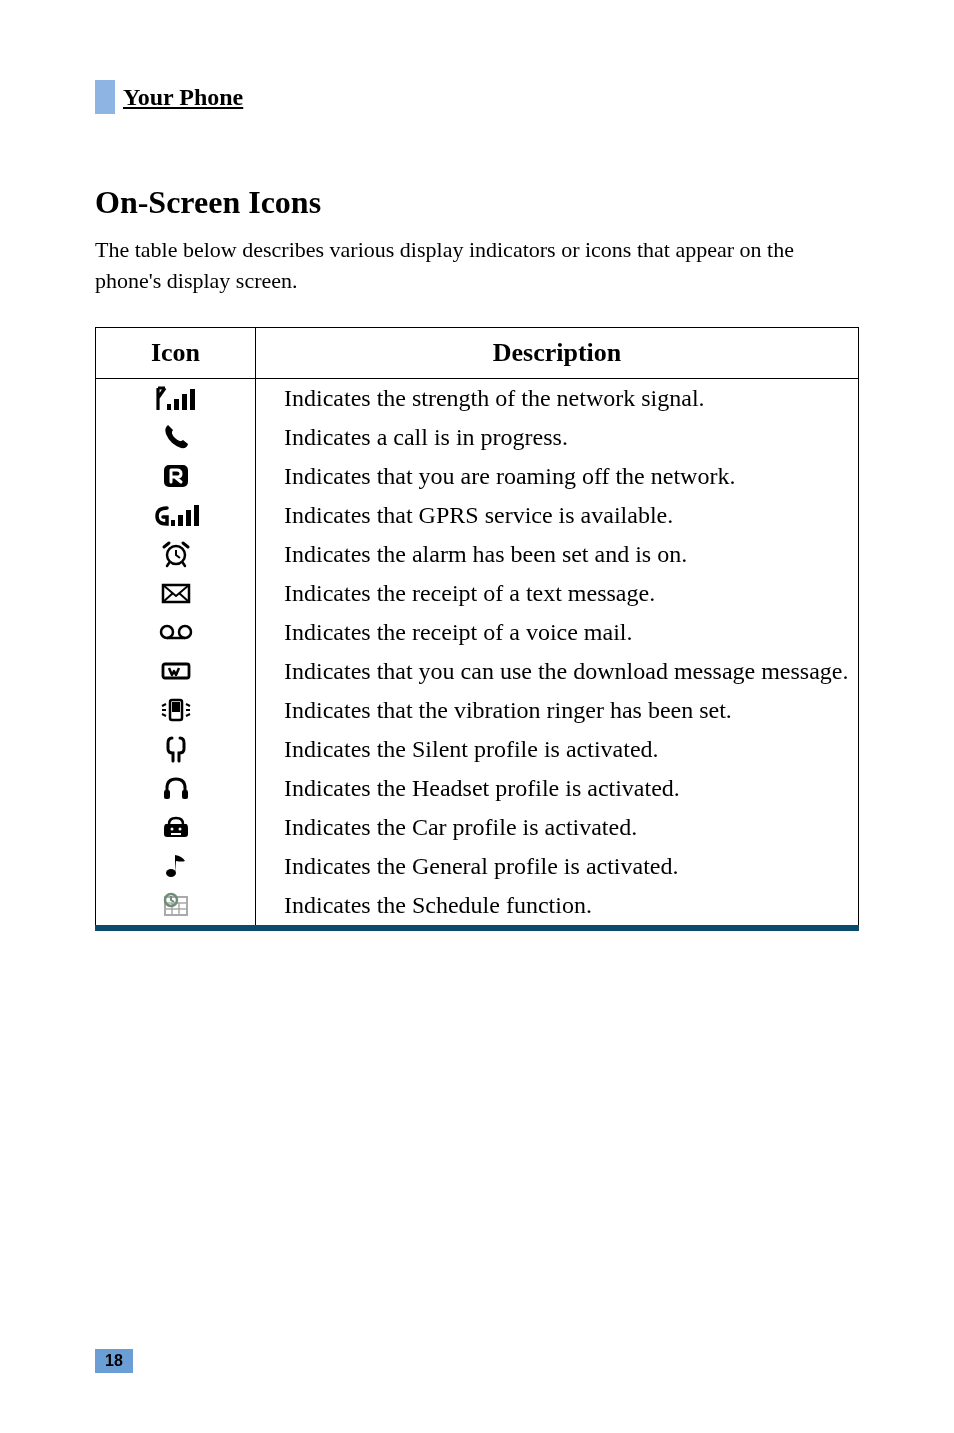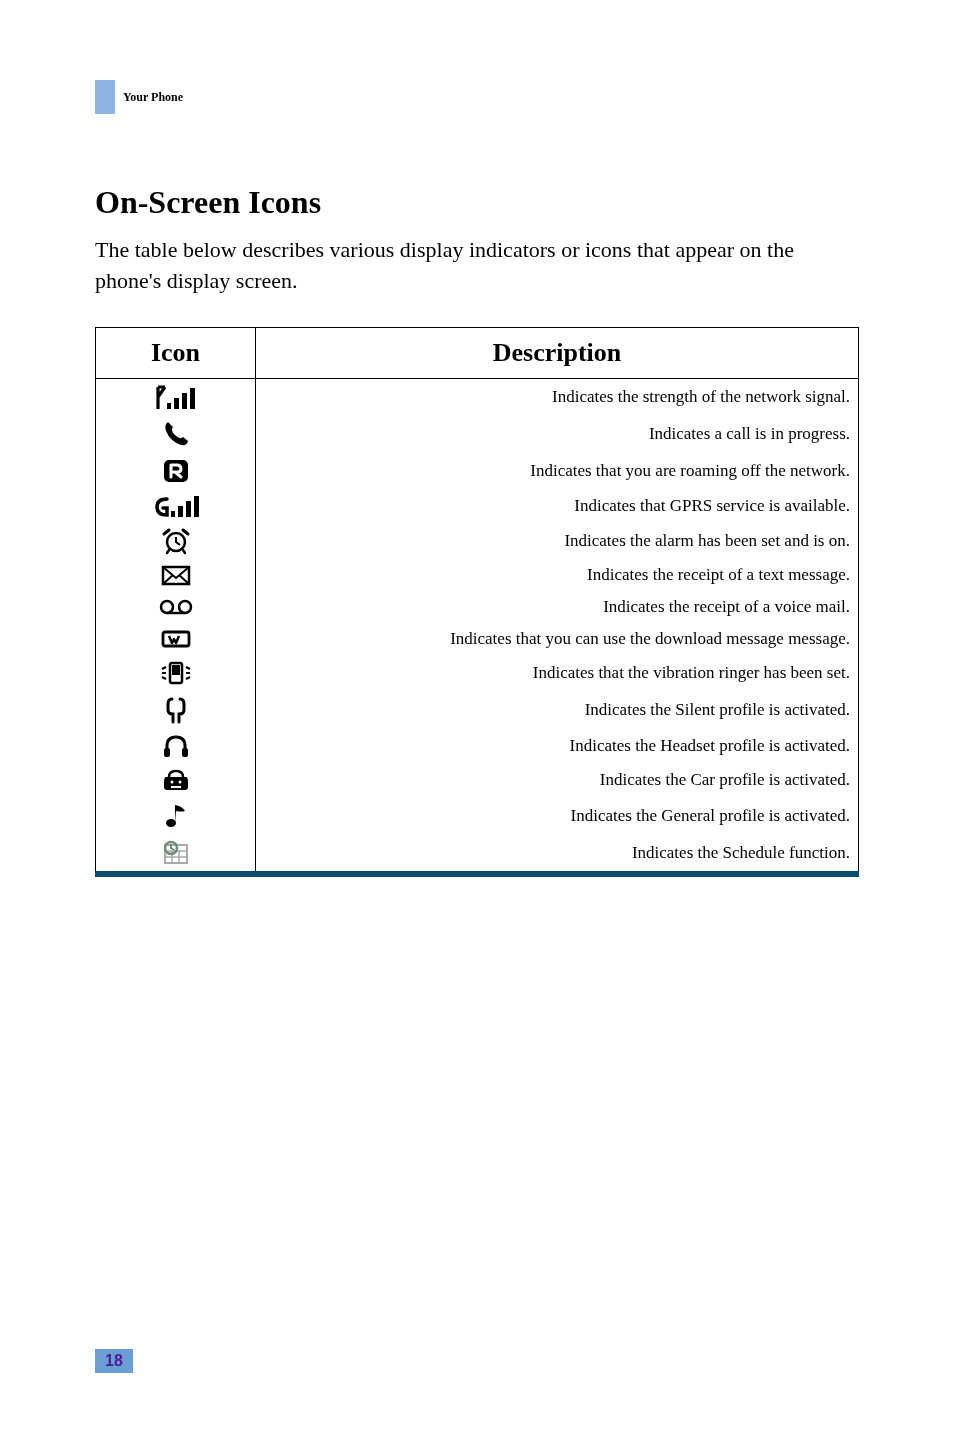--- a/index.html
+++ b/index.html
@@ -17,22 +17,23 @@
     align-items: center;
     margin-bottom: 70px;
   }
   .blue-square {
     width: 20px;
     height: 34px;
     background: #8db4e2;
     margin-right: 8px;
   }
   .header-title {
-    font-size: 12px;
-    font-weight: bold;
+    font-size: 24px;
+    font-weight: bold;
+    text-decoration: underline;
   }
   .section-title {
     font-size: 32px;
     font-weight: bold;
     margin-bottom: 14px;
   }
   .intro {
     font-size: 22px;
     line-height: 1.4;
     margin-bottom: 30px;
@@ -45,42 +46,41 @@
     border: 1px solid #000;
     padding: 10px 8px;
     font-size: 26px;
     font-weight: bold;
     text-align: center;
   }
   .icon-table td {
     border-left: 1px solid #000;
     border-right: 1px solid #000;
     padding: 6px 8px 6px 28px;
-    font-size: 17px;
+    font-size: 24px;
     vertical-align: middle;
-    text-align: right;
   }
   .icon-table tr:last-child td {
     border-bottom: 6px solid #0c4a6e;
   }
   .icon-cell {
     text-align: center;
     width: 160px;
     padding: 4px 8px !important;
   }
   .icon-cell svg {
     display: block;
     margin: 0 auto;
   }
   .page-number {
     position: absolute;
     left: 95px;
     bottom: 60px;
     background: #6a9ed4;
-    color: #4c1d95;
+    color: #000000;
     font-family: Arial, sans-serif;
     font-size: 16px;
     font-weight: bold;
     padding: 3px 10px;
   }
 </style>
 </head>
 <body>
 
 <div class="header-marker">

